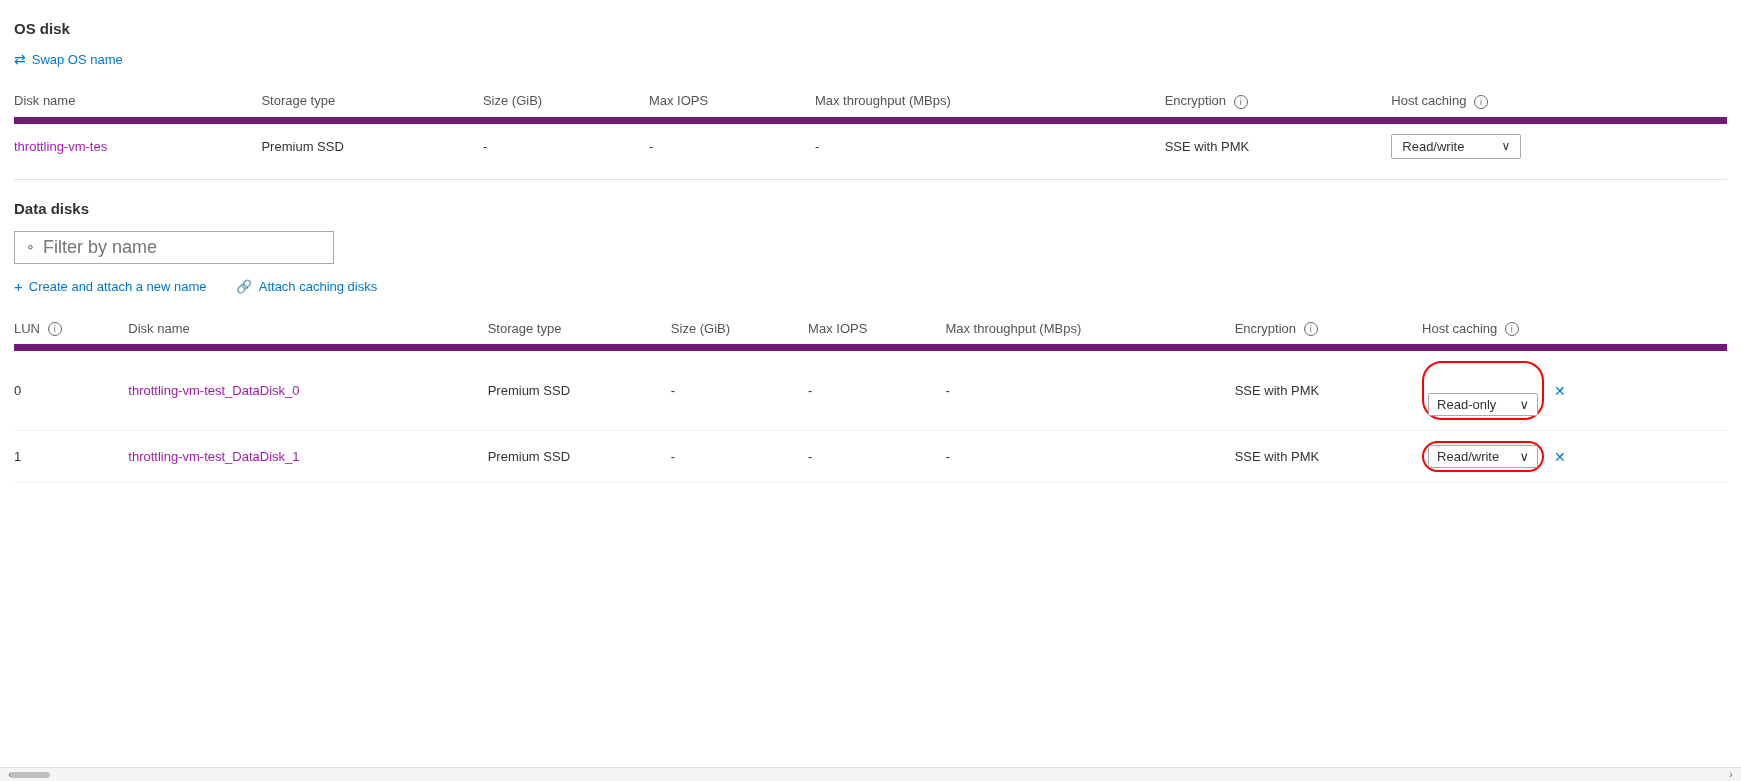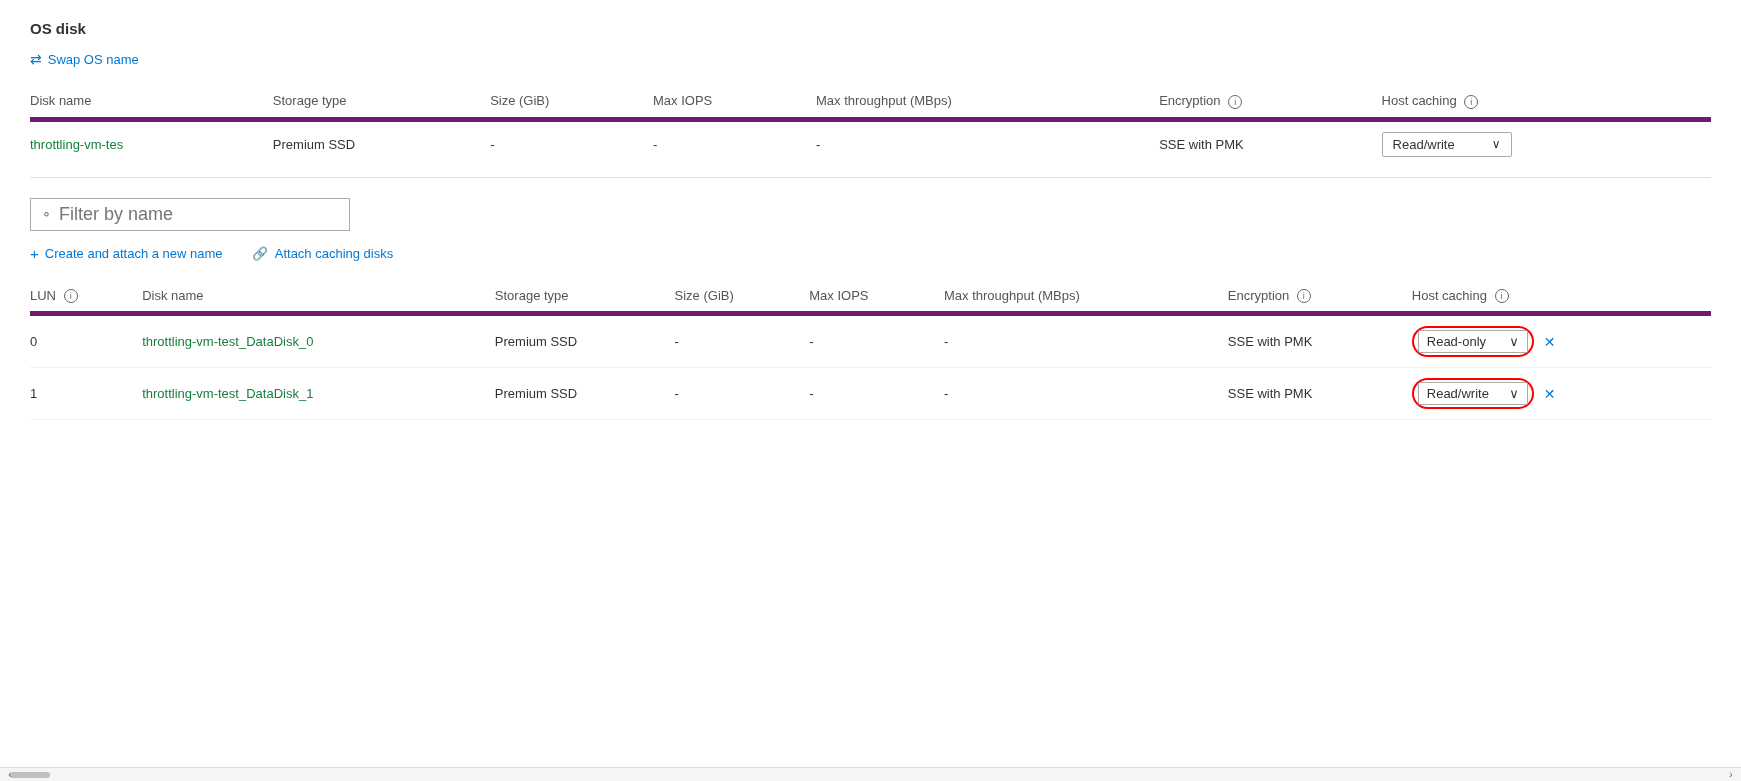--- a/index.html
+++ b/index.html
@@ -4,21 +4,21 @@
   <style>
     * { box-sizing: border-box; margin: 0; padding: 0; }
     body {
       font-family: 'Segoe UI', sans-serif;
       font-size: 13px;
       background: #fff;
       color: #333;
       overflow-x: hidden;
     }
     .container {
-      padding: 20px 30px;
+      padding: 20px 14px;
       min-width: 1400px;
     }
     .section-title {
       font-size: 15px;
       font-weight: 700;
       margin-bottom: 14px;
     }
     .swap-btn {
       display: inline-flex;
       align-items: center;
@@ -34,35 +34,35 @@
     .swap-icon {
       font-size: 14px;
       color: #0078d4;
     }
     table {
       width: 100%;
       border-collapse: collapse;
       margin-bottom: 10px;
     }
     thead tr {
-      border-bottom: 5px solid #701a75;
+      border-bottom: 7px solid #701a75;
     }
     th {
       text-align: left;
       font-weight: 400;
       color: #555;
       padding: 8px 10px 8px 0;
       white-space: nowrap;
     }
     td {
       padding: 10px 10px 10px 0;
       vertical-align: middle;
     }
     .disk-link {
-      color: #15803d;
+      color: #a21caf;
       cursor: pointer;
       text-decoration: none;
     }
     .info-icon {
       display: inline-flex;
       align-items: center;
       justify-content: center;
       width: 14px;
       height: 14px;
       border-radius: 50%;
@@ -233,20 +233,21 @@
             </div>
           </td>
         </tr>
       </tbody>
     </table>
   </div>
 
   <hr>
 
   <div class="data-disks-section">
+    <div class="section-title">Data disks</div>
 
     <div class="filter-input-wrapper">
       <span class="search-icon">⚬</span>
       <input type="text" placeholder="Filter by name" style="">
     </div>
 
 
     <div class="action-bar">
       <button class="action-btn">
         <span class="plus-icon">+</span>
@@ -297,21 +298,21 @@
       <a class="disk-link">throttling-vm-test_DataDisk_0</a>
     </td>
     <td>Premium SSD</td>
     <td>-</td>
     <td>-</td>
     <td>-</td>
     <td>SSE with PMK</td>
     <td>
       <span style="display:inline-flex;align-items:center;gap:6px;">
         <span style="display:inline-block;border:2.5px solid red;border-radius:20px;padding:2px 4px;">
-          <span style="display:inline-flex;align-items:center;border:1px solid #aaa;padding:3px 8px;border-radius:2px;background:#fff;min-width:110px;justify-content:space-between;cursor:pointer;">
+          <span style="display:inline-flex;align-items:center;border:1px solid #aaa;padding:3px 8px;border-radius:2px;background:#fff;min-width:110px;justify-content:space-between;cursor:pointer;margin-top:28px;">
             <span>Read-only</span>
             <span style="margin-left:8px;">∨</span>
           </span>
         </span>
         <span class="delete-icon" style="color:#0078d4;font-size:14px;cursor:pointer;">✕</span>
       </span>
     </td>
   </tr>
           <tr class="data-row">
     <td>1</td>

